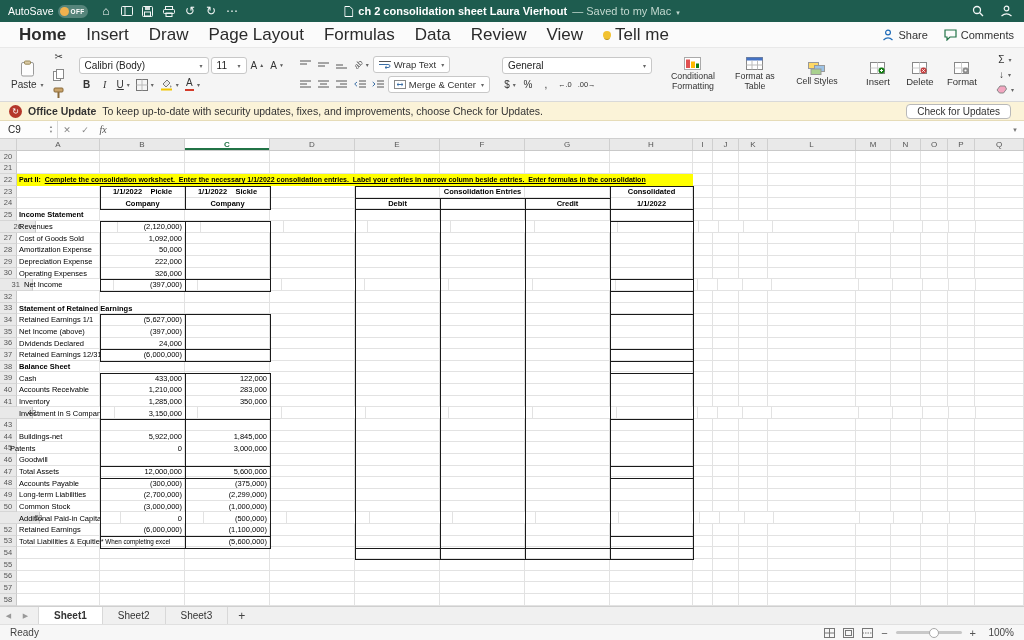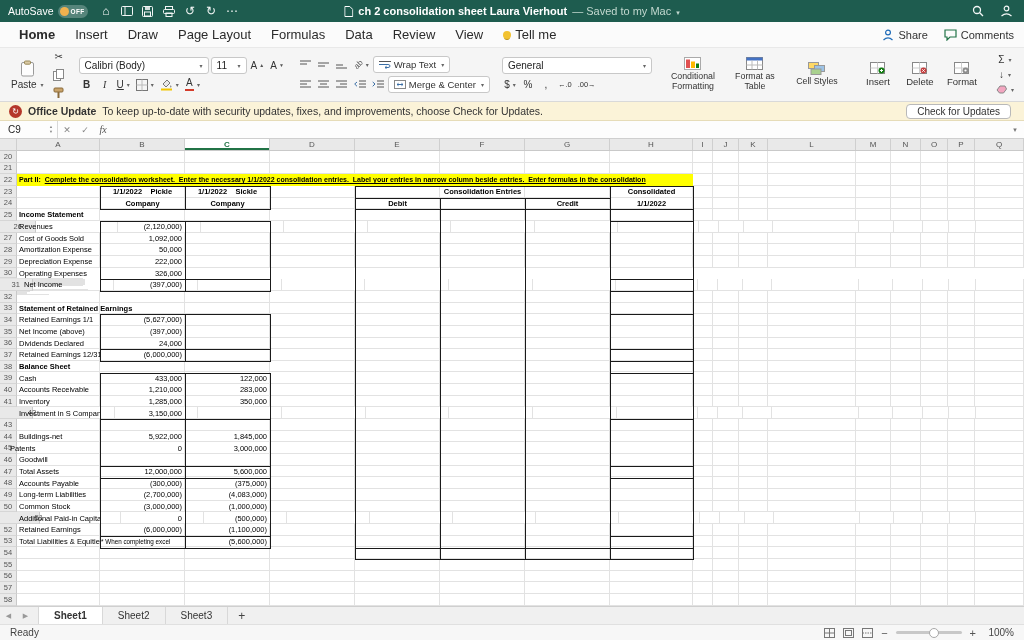--- a/index.html
+++ b/index.html
@@ -17,21 +17,21 @@
 .tb-icons{display:flex;align-items:center;gap:2px;margin-left:8px}
 .tbi{width:19px;height:16px;display:inline-flex;align-items:center;justify-content:center;font-size:12px;color:#fff;opacity:.95}
 .tb-title{position:absolute;left:50%;transform:translateX(-50%);display:flex;align-items:flex-end;gap:5px;font-size:11px;white-space:nowrap}
 .doc-name{font-weight:bold}
 .doc-status{color:#c2d8cf}
 .tb-chev{font-size:7px;color:#c2d8cf}
 .tb-right{margin-left:auto;display:flex;gap:10px;align-items:center}
 
 .menurow{height:26px;background:#fbfbfb;display:flex;align-items:center;padding:0 10px;border-bottom:1px solid #e9e9e9}
 .tabs{display:flex;align-items:center;gap:2px}
-.tab{font-size:13px;color:#2b2b2b;padding:5px 9px;display:flex;align-items:center;gap:4px}
+.tab{font-size:17px;color:#2b2b2b;padding:5px 9px;display:flex;align-items:center;gap:4px}
 .tab.active{font-weight:bold}
 .bulb{width:8px;height:8px;border-radius:50%;background:#f2c230;box-shadow:0 2px 0 -1px #b89017;display:inline-block}
 .mr-right{margin-left:auto;display:flex;gap:16px;align-items:center}
 .mr-btn{display:flex;gap:4px;align-items:center;font-size:11px;color:#333}
 
 .ribbon{height:54px;background:#f5f5f5;border-bottom:1px solid #d9d9d9;display:flex;align-items:stretch;padding:3px 4px;gap:3px;overflow:hidden}
 .rsep{width:1px;background:#e0e0e0;margin:5px 1px}
 .rgroup{display:flex;flex-direction:column;justify-content:center;gap:3px;padding:0 2px}
 .rrow{display:flex;gap:2px;align-items:center}
 .bigbtn{display:flex;flex-direction:column;align-items:center;justify-content:center;font-size:10px;color:#333;padding:1px 5px;gap:2px}
@@ -740,21 +740,21 @@
           <div class="gc" style="width: 20px;"></div>
           <div class="gc" style="width: 26px;"></div>
           <div class="gc" style="width: 29px;"></div>
           <div class="gc" style="width: 88px;"></div>
           <div class="gc" style="width: 35px;"></div>
           <div class="gc" style="width: 30px;"></div>
           <div class="gc" style="width: 27px;"></div>
           <div class="gc" style="width: 27px;"></div>
           <div class="gc" style="width: 49px;"></div>
         </div>
-        <div class="grow" style="height: 11.6667px; flex-direction: column;">
+        <div class="grow" style="height: 11.6667px;">
           <div class="rh" style="width: 17px;">30</div>
           <div class="gc" style="width: 83px;"></div>
           <div class="gc" style="width: 85px;"></div>
           <div class="gc" style="width: 85px;"></div>
           <div class="gc" style="width: 85px;"></div>
           <div class="gc" style="width: 85px;"></div>
           <div class="gc" style="width: 85px;"></div>
           <div class="gc" style="width: 85px;"></div>
           <div class="gc" style="width: 83px;"></div>
           <div class="gc" style="width: 20px;"></div>
@@ -1381,21 +1381,21 @@
         <div class="ov cb" style="left: 185px; top: 291.667px; width: 85px; height: 11.6667px;">3,000,000</div>
         <div class="ov ca ovf" style="left: 17px; top: 303.333px; width: 83px; height: 11.6667px;">Goodwill</div>
         <div class="ov ca" style="left: 17px; top: 315px; width: 83px; height: 11.6667px;">Total Assets</div>
         <div class="ov cb" style="left: 100px; top: 315px; width: 85px; height: 11.6667px;">12,000,000</div>
         <div class="ov cb" style="left: 185px; top: 315px; width: 85px; height: 11.6667px;">5,600,000</div>
         <div class="ov ca" style="left: 17px; top: 326.667px; width: 83px; height: 11.6667px;">Accounts Payable</div>
         <div class="ov cb" style="left: 100px; top: 326.667px; width: 85px; height: 11.6667px;">(300,000)</div>
         <div class="ov cb" style="left: 185px; top: 326.667px; width: 85px; height: 11.6667px;">(375,000)</div>
         <div class="ov ca" style="left: 17px; top: 338.333px; width: 83px; height: 11.6667px;">Long-term Liabilities</div>
         <div class="ov cb" style="left: 100px; top: 338.333px; width: 85px; height: 11.6667px;">(2,700,000)</div>
-        <div class="ov cb" style="left: 185px; top: 338.333px; width: 85px; height: 11.6667px;">(4,083,000)</div>
+        <div class="ov cb" style="left: 185px; top: 338.333px; width: 85px; height: 11.6667px;">(2,299,000)</div>
         <div class="ov ca" style="left: 17px; top: 350px; width: 83px; height: 11.6667px;">Common Stock</div>
         <div class="ov cb" style="left: 100px; top: 350px; width: 85px; height: 11.6667px;">(3,000,000)</div>
         <div class="ov cb" style="left: 185px; top: 350px; width: 85px; height: 11.6667px;">(1,000,000)</div>
         <div class="ov ca" style="left: 17px; top: 361.667px; width: 83px; height: 11.6667px;">Additional Paid-in Capital</div>
         <div class="ov cb" style="left: 100px; top: 361.667px; width: 85px; height: 11.6667px;">0</div>
         <div class="ov cb" style="left: 185px; top: 361.667px; width: 85px; height: 11.6667px;">(500,000)</div>
         <div class="ov ca" style="left: 17px; top: 373.333px; width: 83px; height: 11.6667px;">Retained Earnings</div>
         <div class="ov cb" style="left: 100px; top: 373.333px; width: 85px; height: 11.6667px;">(6,000,000)</div>
         <div class="ov cb" style="left: 185px; top: 373.333px; width: 85px; height: 11.6667px;">(1,100,000)</div>
         <div class="ov ca" style="left: 17px; top: 385px; width: 83px; height: 11.6667px;">Total Liabilities &amp; Equities</div>

